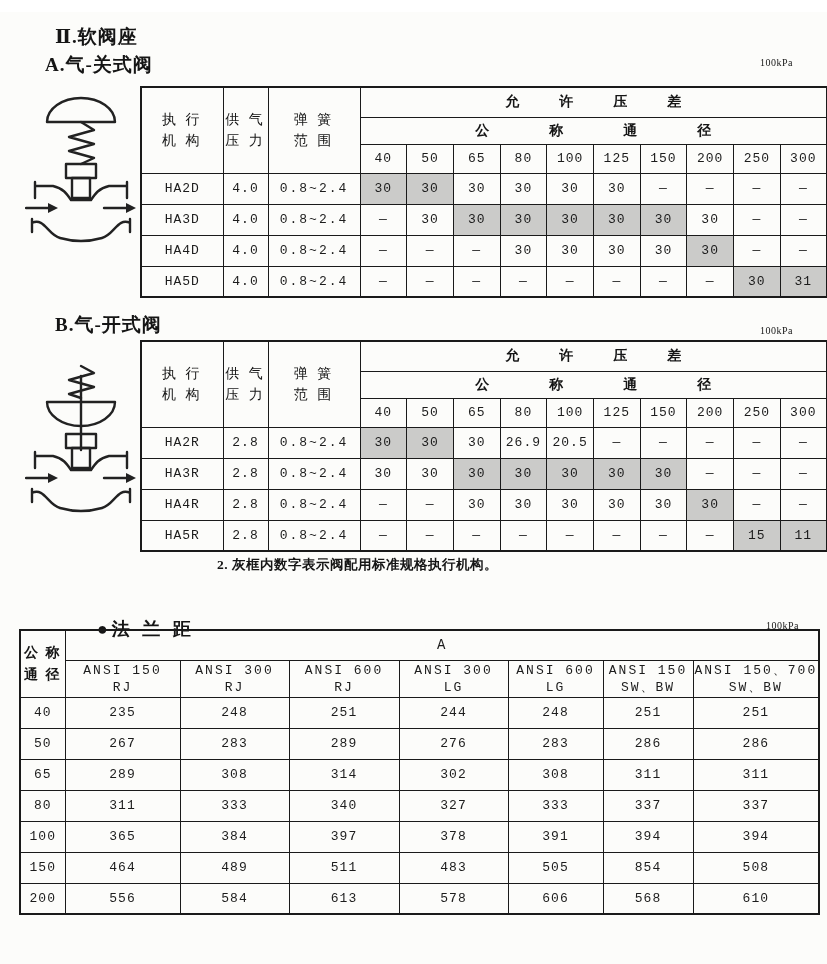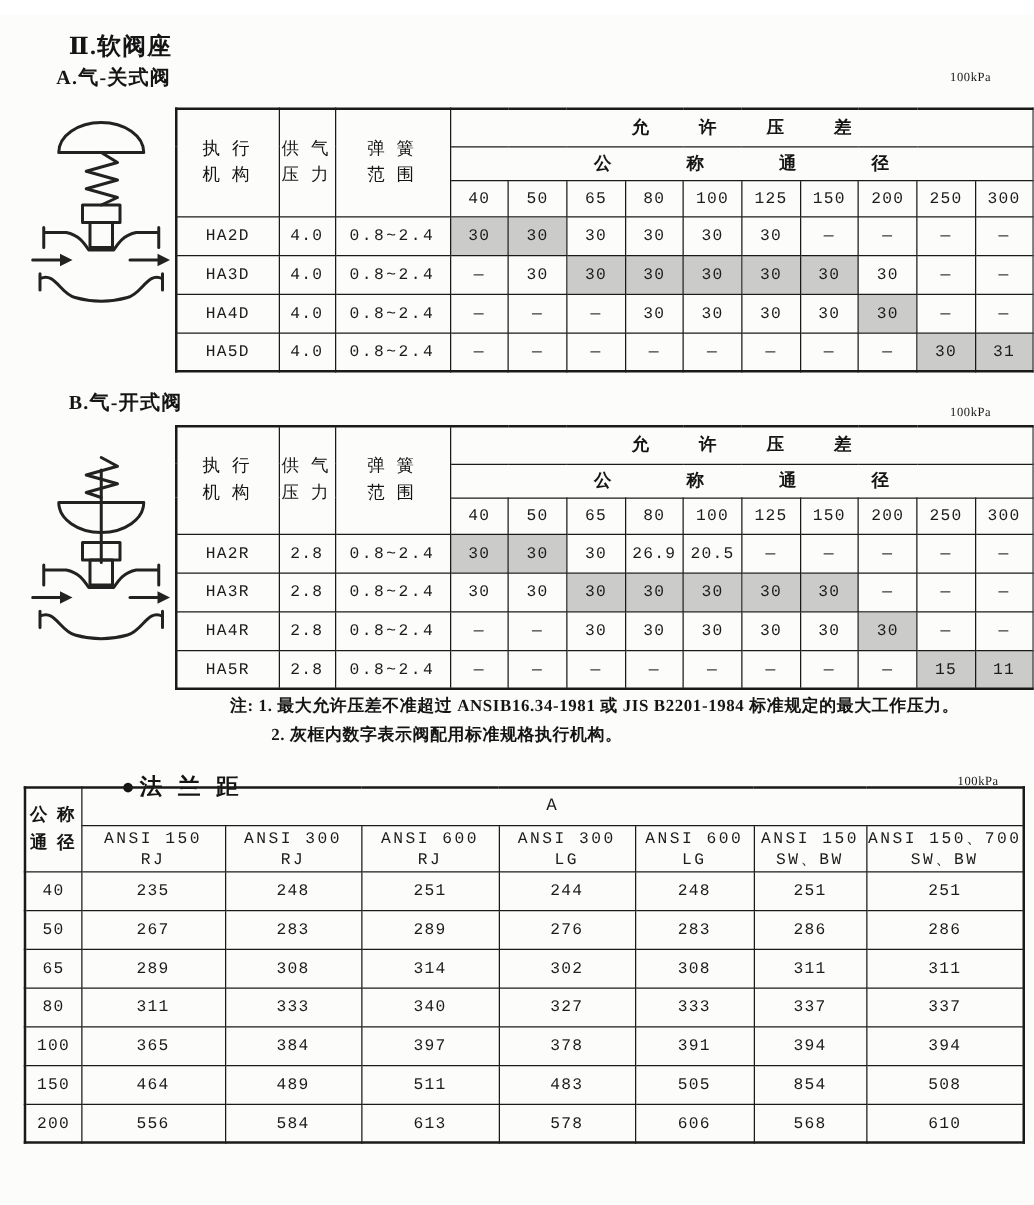--- a/index.html
+++ b/index.html
@@ -3,21 +3,21 @@
 <meta charset="utf-8">
 <style>
   html,body{margin:0;padding:0}
   body{background:#ffffff}
   .page{
     position:relative;width:827px;height:964px;margin:12px auto;
     background:#fcfcfa;color:#151515;overflow:hidden;
     font-family:"Liberation Serif","DejaVu Serif",serif;
   }
   .title-main{position:absolute;left:55px;top:12px;font-size:19px;font-weight:700;letter-spacing:1px}
-  .title-sub{position:absolute;font-size:16px;font-weight:700;letter-spacing:1px}
+  .title-sub{position:absolute;font-size:19px;font-weight:700;letter-spacing:1px}
   .unit{position:absolute;font-size:10px;letter-spacing:.5px}
   .flange-title{position:absolute;left:97px;top:605px;font-size:18px;font-weight:700;letter-spacing:4px}
 
   
   table{position:absolute;border-collapse:collapse;table-layout:fixed;background:transparent}
   .vtable{left:140px;width:686px;border:2px solid #1a1a1a}
   .vtable th,.vtable td,.ftable th,.ftable td{
     border:1px solid #1a1a1a;text-align:center;vertical-align:middle;padding:0;overflow:hidden
   }
   .vtableA{top:74px}
@@ -307,21 +307,20 @@
           <td class="num">—</td>
           <td class="num">—</td>
           <td class="num">—</td>
           <td class="num gray">15</td>
           <td class="num gray">11</td>
         </tr>
       </tbody>
   </table>
 
   <div class="notes">
-    <div class="n1">注: 1.  最大允许压差不准超过 ANSIB16.34-1981 或 JIS B2201-1984 标准规定的最大工作压力。</div>
     <div class="n2">2.  灰框内数字表示阀配用标准规格执行机构。</div>
   </div>
 
   <div class="flange-title">●法 兰 距</div>
   <div class="unit" style="top:608px;right:28px">100kPa</div>
 
   <table class="ftable">
     <colgroup>
       <col style="width:45px">
         <col style="width:115px">

